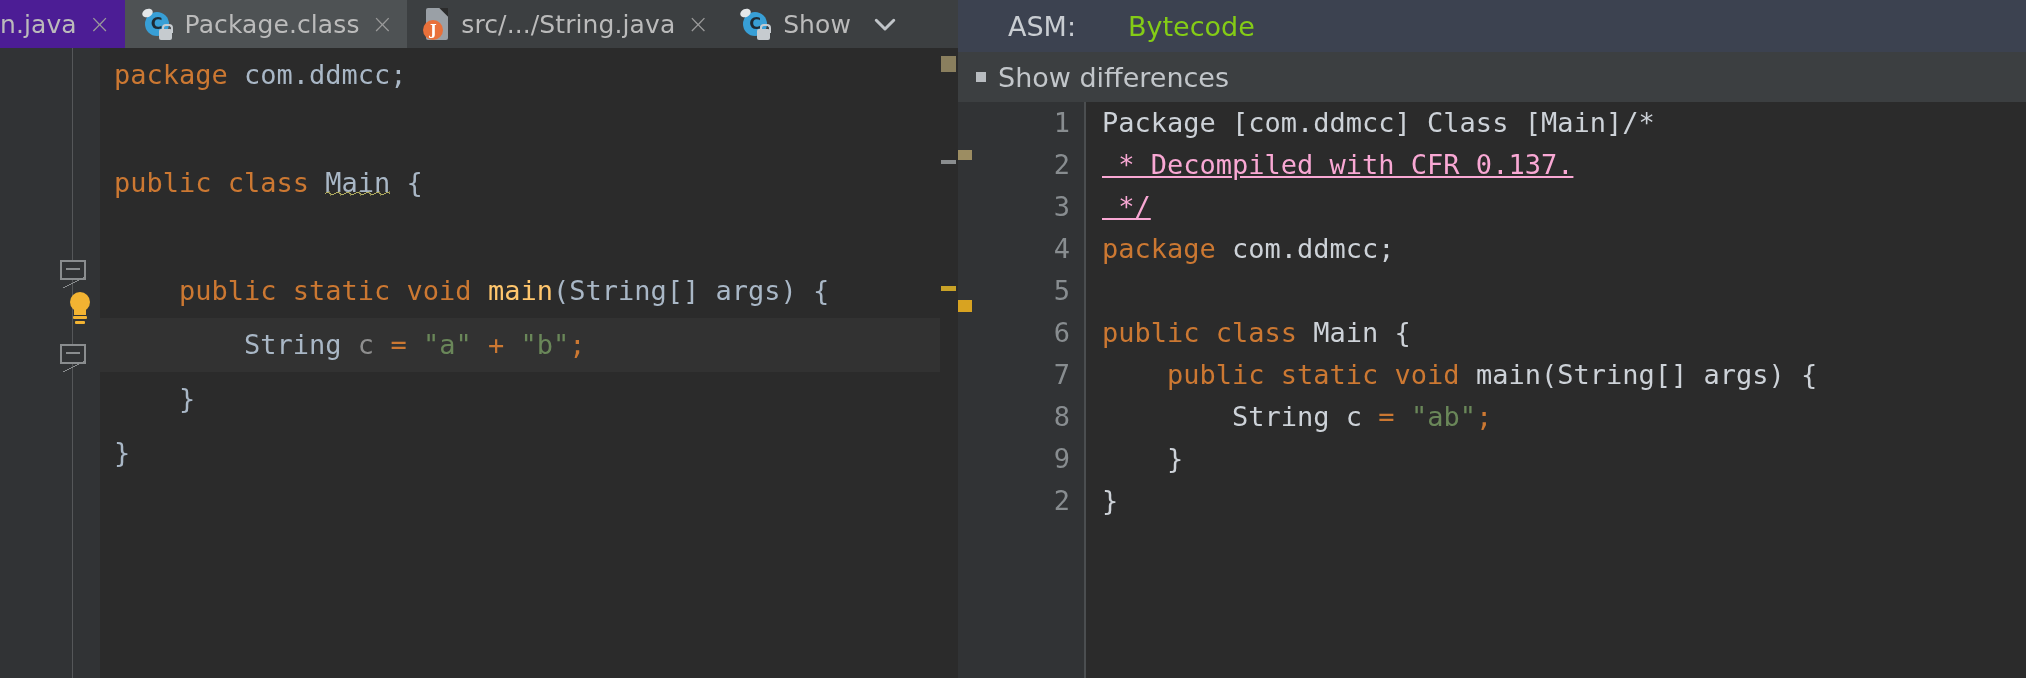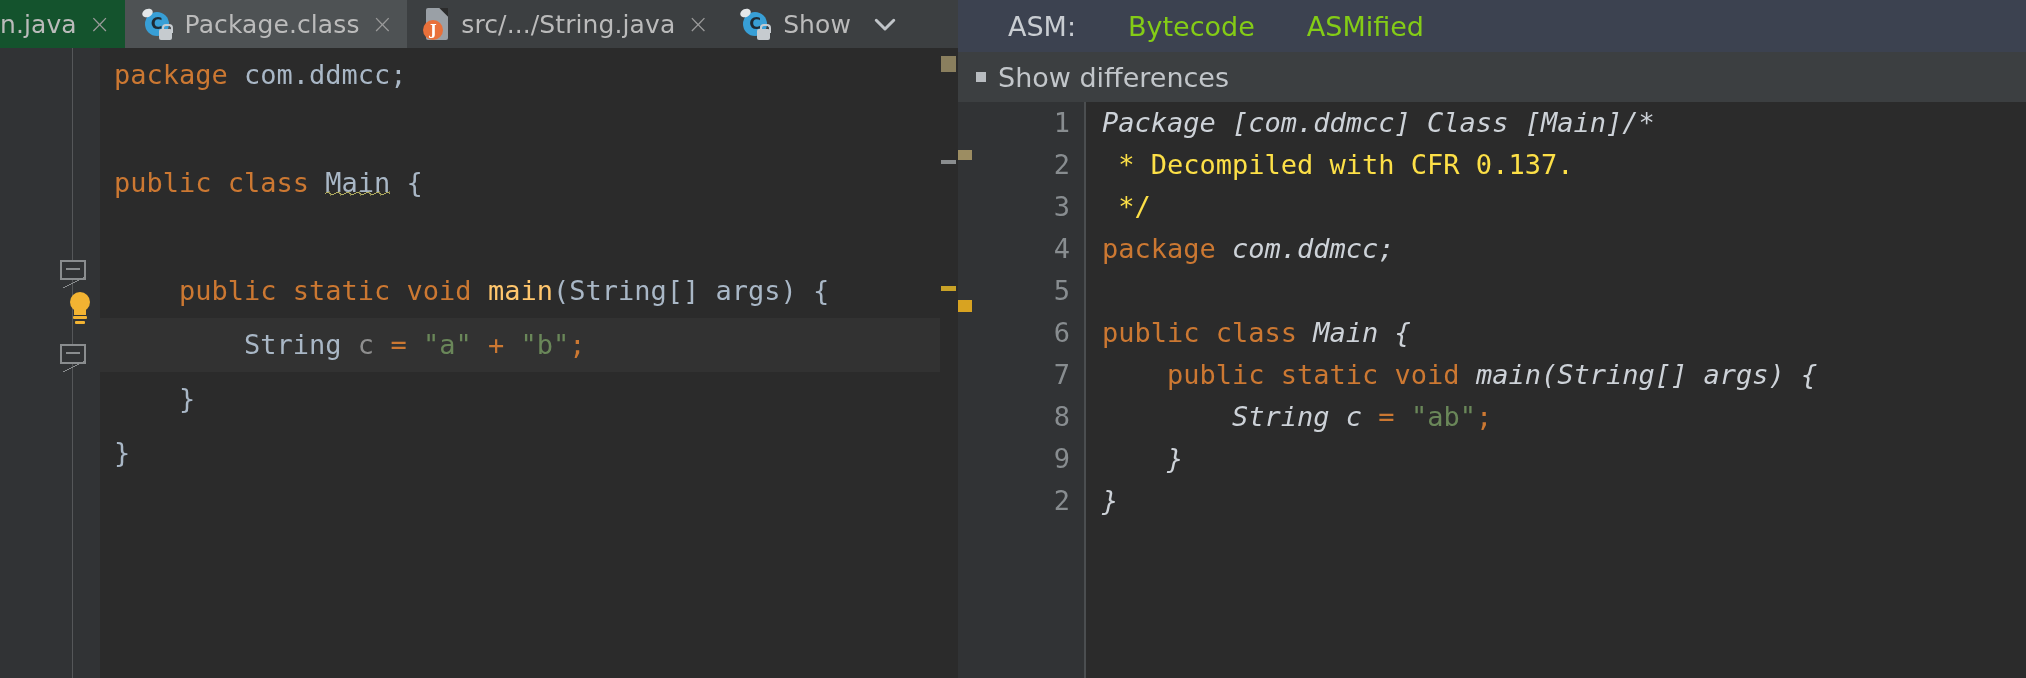--- a/index.html
+++ b/index.html
@@ -6,21 +6,21 @@
   html,body{ width:2026px; height:678px; overflow:hidden; background:#3c3f41; }
   body{ font-family:"DejaVu Sans", sans-serif; }
 
   .root{ position:relative; width:2026px; height:678px; display:flex; }
 
   
   .left-pane{ position:relative; width:958px; height:678px; background:#2b2b2b; flex:0 0 958px; }
 
   .tabbar{ position:relative; height:48px; background:#3c3f41; display:flex; align-items:stretch; }
   .tab{ display:flex; align-items:center; gap:12px; padding:0 14px 0 16px; position:relative; cursor:default; }
-  .tab.inactive{ background:#14532d; }
+  .tab.inactive{ background:#4c1d95; }
   .tab.active{ background:#4e5254; }
   .tab.dim{ background:#3c3f41; }
   .tab-label{ font-size:25px; color:#bbbbbb; white-space:nowrap; letter-spacing:0.1px; }
   .tab-close{ font-size:26px; color:#9a9a9a; line-height:1; font-weight:300; }
 
   
   .icon-java{ position:relative; width:26px; height:32px; flex:0 0 26px; }
   .icon-java .doc{ position:absolute; left:3px; top:0; width:22px; height:32px; background:#9aa0a6; border-radius:2px; }
   .icon-java .fold{ position:absolute; right:1px; top:0; width:9px; height:9px; background:#2b2b2b;
                     clip-path:polygon(100% 0,0 0,100% 100%); }
@@ -109,22 +109,22 @@
   .rmark.gold{ height:12px; background:#d8a321; }
 
   .rgutter{ position:relative; width:108px; flex:0 0 108px; background:#313335; }
   .rgutter .num{ position:absolute; right:16px; font-family:"DejaVu Sans Mono", monospace; font-size:27px;
                  line-height:42px; color:#888d90; }
   .rgut-border{ position:absolute; right:0; top:0; bottom:0; width:2px; background:#4b4e50; }
 
   .rcode{ position:relative; flex:1 1 auto; overflow:hidden; }
   .rcode .rl{ height:42px; padding-left:16px; font-family:"DejaVu Sans Mono", monospace;
               font-size:27px; line-height:42px; white-space:pre; }
-  .cmt{ color:#fde047; }
-  .white{ color:#cdd2d8;font-style:italic; }
+  .cmt{ color:#f9a8d4;text-decoration:underline; }
+  .white{ color:#cdd2d8; }
 </style>
 </head>
 <body>
 
 <div class="root">
 
   <div class="left-pane">
 
     <div class="tabbar">
 
@@ -210,23 +210,20 @@
   </div>
 
   <div class="right-pane">
 
     <div class="rtabbar" id="rtabs">
         <div class="rtab label-only">
           <span>ASM:</span>
         </div>
         <div class="rtab">
           <span>Bytecode</span>
-        </div>
-        <div class="rtab">
-          <span>ASMified</span>
         </div>
       </div>
 
     <div class="diffbar">
       <span class="diff-box"></span>
       <span class="dtext">Show differences</span>
     </div>
 
     <div class="rbody">
       <div class="rmargin" id="rmargin">

